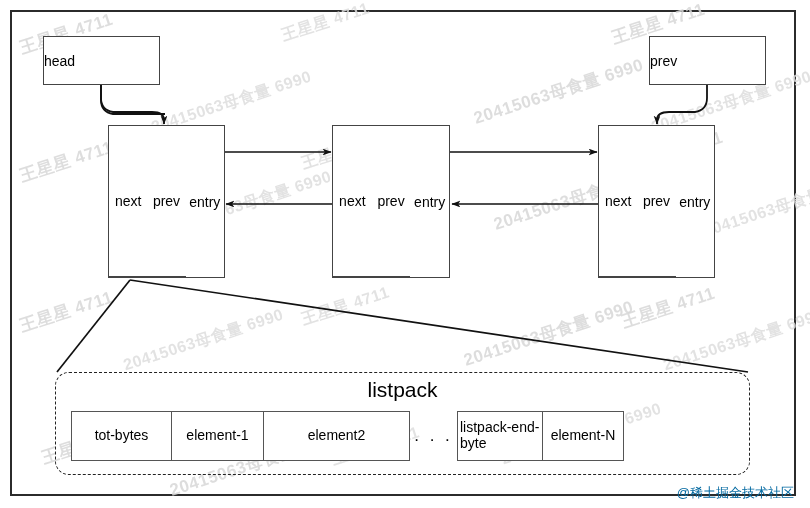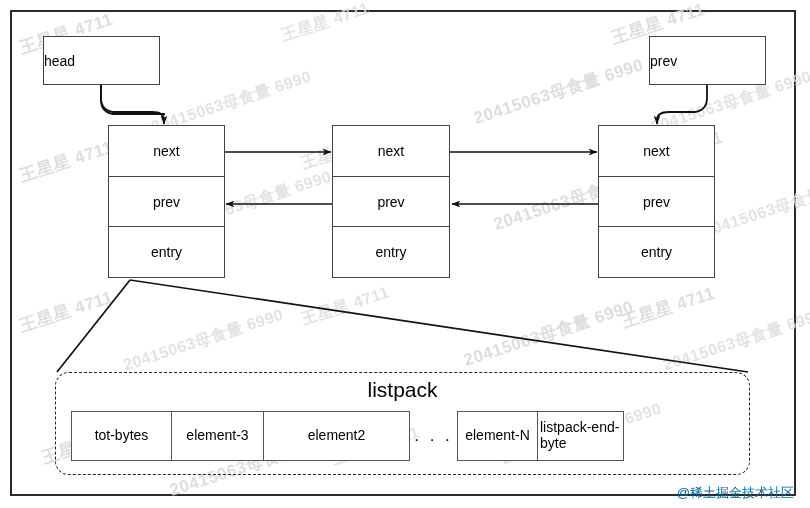--- a/index.html
+++ b/index.html
@@ -74,21 +74,20 @@
     z-index: 4;
   }
 
   .node {
     position: absolute;
     box-sizing: border-box;
     border: 1.6px solid #444;
     background: #ffffff;
     z-index: 4;
     display: flex;
-    flex-direction: column;
   }
   .node .cell {
     flex: 1 1 0;
     display: flex;
     align-items: center;
     justify-content: center;
     font-size: 14px;
     color: #000;
     box-sizing: border-box;
     border-bottom: 1.6px solid #444;
@@ -246,28 +245,28 @@
     <div class="cell">prev</div>
     <div class="cell">entry</div>
   </div>
 
   <div id="listpack-container">
     <div id="listpack-title">listpack</div>
 
     <div id="listpack-table">
       <div class="lp-group">
         <div class="lp-cell" style="width:100px;">tot-bytes</div>
-        <div class="lp-cell" style="width:92px;">element-3</div>
+        <div class="lp-cell" style="width:92px;">element-1</div>
         <div class="lp-cell" style="width:145px;">element2</div>
       </div>
 
       <div class="lp-ellipsis">. . .</div>
 
       <div class="lp-group">
+        <div class="lp-cell" style="width:85px;">listpack-end-byte</div>
         <div class="lp-cell" style="width:80px;">element-N</div>
-        <div class="lp-cell" style="width:85px;">listpack-end-byte</div>
       </div>
     </div>
   </div>
 
   <div id="credit">@稀土掘金技术社区</div>
 
 </div>
 
 </body></html>

